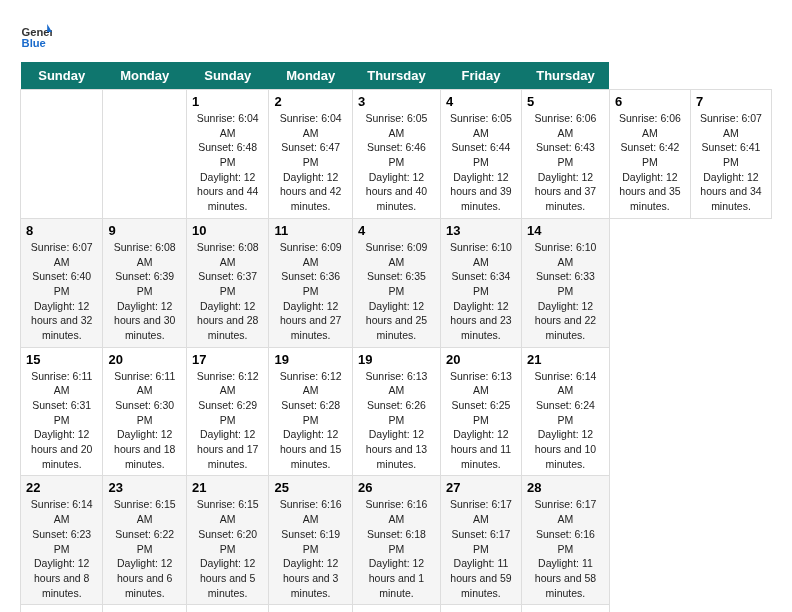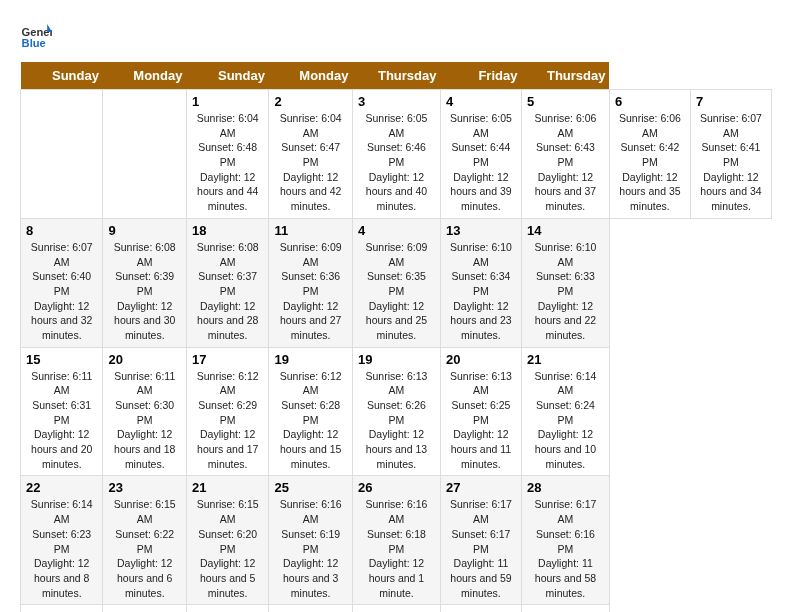--- a/index.html
+++ b/index.html
@@ -36,24 +36,24 @@
     .location-title {
       font-size: 16px;
       color: #555;
     }
     table {
       width: 100%;
       border-collapse: collapse;
       font-size: 11px;
     }
     th {
-      background-color: #a16207;
+      background-color: #0f766e;
       color: white;
       padding: 6px 4px;
-      text-align: right;
+      text-align: center;
       font-size: 13px;
       font-weight: bold;
     }
     td {
       border: 1px solid #ddd;
       padding: 4px 5px;
       vertical-align: top;
       width: 108px;
       min-height: 80px;
       background: #fff;
@@ -145,21 +145,21 @@
       <tr>
         <td>
           <span class="day-num">8</span>
           <div class="day-info">Sunrise: 6:07 AM<br>Sunset: 6:40 PM<br>Daylight: 12 hours and 32 minutes.</div>
         </td>
         <td>
           <span class="day-num">9</span>
           <div class="day-info">Sunrise: 6:08 AM<br>Sunset: 6:39 PM<br>Daylight: 12 hours and 30 minutes.</div>
         </td>
         <td>
-          <span class="day-num">18</span>
+          <span class="day-num">10</span>
           <div class="day-info">Sunrise: 6:08 AM<br>Sunset: 6:37 PM<br>Daylight: 12 hours and 28 minutes.</div>
         </td>
         <td>
           <span class="day-num">11</span>
           <div class="day-info">Sunrise: 6:09 AM<br>Sunset: 6:36 PM<br>Daylight: 12 hours and 27 minutes.</div>
         </td>
         <td>
           <span class="day-num">4</span>
           <div class="day-info">Sunrise: 6:09 AM<br>Sunset: 6:35 PM<br>Daylight: 12 hours and 25 minutes.</div>
         </td>

